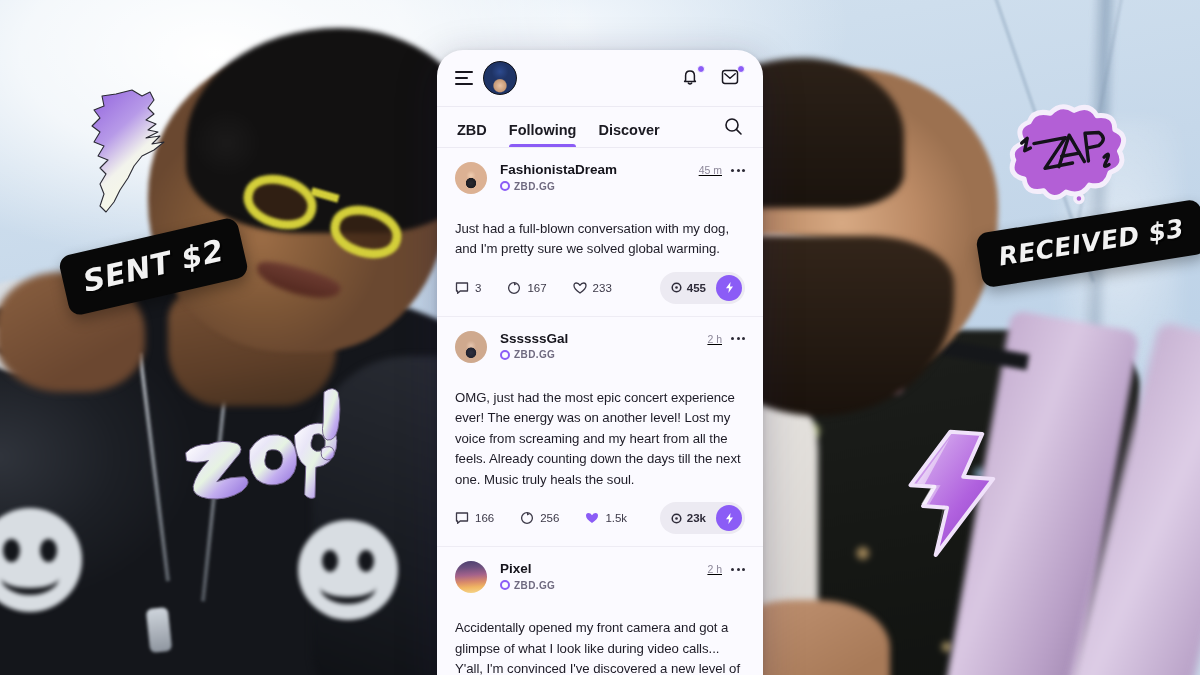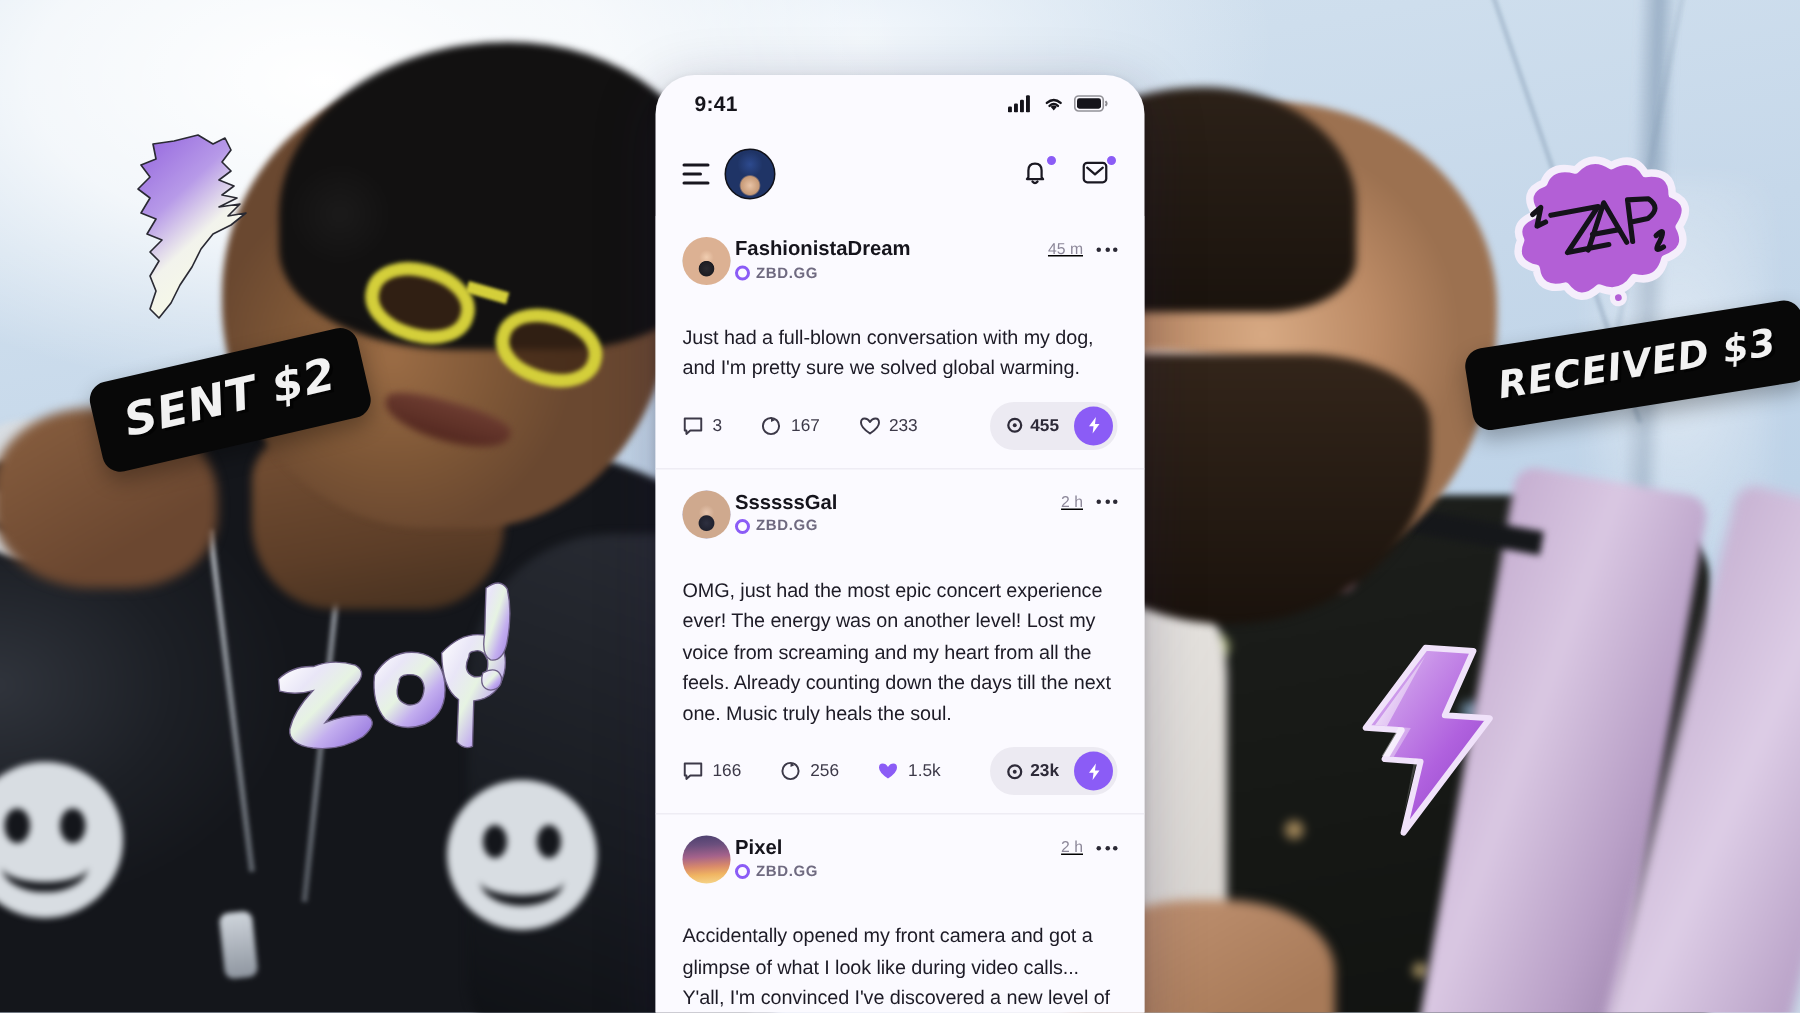--- a/index.html
+++ b/index.html
@@ -409,21 +409,21 @@
     background:
       radial-gradient(circle 7px at 50% 68%, #2e3040 0%, #20222f 70%, rgba(32,34,47,0) 80%),
       radial-gradient(circle 6px at 50% 46%, #e6c5ae 0%, #cfa98e 85%),
       radial-gradient(circle 11px at 50% 26%, #2f3f7a 0%, #233060 75%),
       linear-gradient(160deg, #8f6fd6 0%, #6e4fb8 100%);
   }
   .av-pixel {
     background: linear-gradient(176deg, #4a3f6e 0%, #6b4f7d 22%, #a4628b 44%, #d98a6a 64%, #f0b562 80%, #f6d88e 100%);
   }
 
-  .post-meta { margin-left: 3px; flex: 1; min-width: 0; }
+  .post-meta { margin-left: 13px; flex: 1; min-width: 0; }
   .post-name {
     font-size: 13.5px; font-weight: 700; color: #15141c; line-height: 1.15;
   }
   .post-handle-row { display: flex; align-items: center; gap: 4px; margin-top: 3px; }
   .zbd-ring {
     width: 10px; height: 10px; border-radius: 50%;
     border: 2px solid #8b5cf6; box-sizing: border-box;
   }
   .post-handle {
     font-size: 10px; font-weight: 700; color: #6f6a80; letter-spacing: 0.4px;
@@ -601,41 +601,20 @@
           <stop offset="100%" stop-color="#ffffff" stop-opacity="0.05"></stop>
         </linearGradient>
       </defs>
       <path d="M50 4 L14 60 L38 60 L28 80 L52 80 L44 128 L96 48 L66 48 L82 4 Z" fill="url(#boltG)" stroke="#f0e2fa" stroke-width="4" stroke-linejoin="round"></path>
       <path d="M50 10 L20 58 L36 58 L26 78 L48 78 L43 118 L50 78 L34 78 L44 58 L28 58 Z" fill="url(#boltShine)"></path>
     </svg>
   </div>
 
   <div class="phone">
 
-    <div class="status-bar">
-      <div class="status-time">9:41</div>
-      <div class="status-icons">
-        <svg width="17" height="12" viewBox="0 0 17 12">
-          <rect x="0" y="8" width="2.6" height="4" rx="0.8" fill="#15141b"></rect>
-          <rect x="4" y="6" width="2.6" height="6" rx="0.8" fill="#15141b"></rect>
-          <rect x="8" y="3.5" width="2.6" height="8.5" rx="0.8" fill="#15141b"></rect>
-          <rect x="12" y="0.5" width="2.6" height="11.5" rx="0.8" fill="#15141b"></rect>
-        </svg>
-        <svg width="15" height="12" viewBox="0 0 15 12">
-          <path d="M7.5 10.6 L5.4 8.1 Q7.5 6.4 9.6 8.1 Z" fill="#15141b"></path>
-          <path d="M2.9 5.6 Q7.5 1.6 12.1 5.6" stroke="#15141b" stroke-width="1.6" fill="none" stroke-linecap="round"></path>
-          <path d="M4.7 7.6 Q7.5 5.2 10.3 7.6" stroke="#15141b" stroke-width="1.6" fill="none" stroke-linecap="round"></path>
-        </svg>
-        <svg width="23" height="12" viewBox="0 0 23 12">
-          <rect x="0.5" y="1" width="19" height="10" rx="2.6" fill="none" stroke="#15141b" stroke-width="1.1" opacity="0.45"></rect>
-          <rect x="2" y="2.5" width="16" height="7" rx="1.6" fill="#15141b"></rect>
-          <path d="M21 4.4 Q22.6 6 21 7.6" stroke="#15141b" stroke-width="1.2" fill="none" opacity="0.5"></path>
-        </svg>
-      </div>
-    </div>
 
     <div class="app-bar">
       <div class="hamburger">
         <i></i>
           <i></i>
           <i></i>
       </div>
       <div class="me-avatar"></div>
       <div class="app-bar-right">
         <div class="icon-btn">
@@ -648,20 +627,33 @@
         <div class="icon-btn">
           <svg width="22" height="22" viewBox="0 0 22 22">
             <rect x="3.5" y="4.5" width="15" height="13" rx="2.4" fill="none" stroke="#1a1822" stroke-width="1.5"></rect>
             <path d="M5.8 7.8 L11 12.2 L16.2 7.8" fill="none" stroke="#1a1822" stroke-width="1.5" stroke-linecap="round" stroke-linejoin="round"></path>
           </svg>
           <div class="dot-badge"></div>
         </div>
       </div>
     </div>
 
+    <div class="tabs-row">
+      <div class="tabs">
+        <div class="tab">ZBD</div>
+        <div class="tab active">Following</div>
+        <div class="tab">Discover</div>
+      </div>
+      <div class="search-icon">
+        <svg width="19" height="19" viewBox="0 0 19 19">
+          <circle cx="8" cy="8" r="6" fill="none" stroke="#1a1822" stroke-width="1.6"></circle>
+          <path d="M12.6 12.6 L17 17" stroke="#1a1822" stroke-width="1.6" stroke-linecap="round"></path>
+        </svg>
+      </div>
+    </div>
 
     <div class="feed">
 
       <div class="post">
         <div class="post-head">
           <div class="post-avatar av-fashion"></div>
           <div class="post-meta">
             <div class="post-name">FashionistaDream</div>
             <div class="post-handle-row">
               <span class="zbd-ring"></span>

